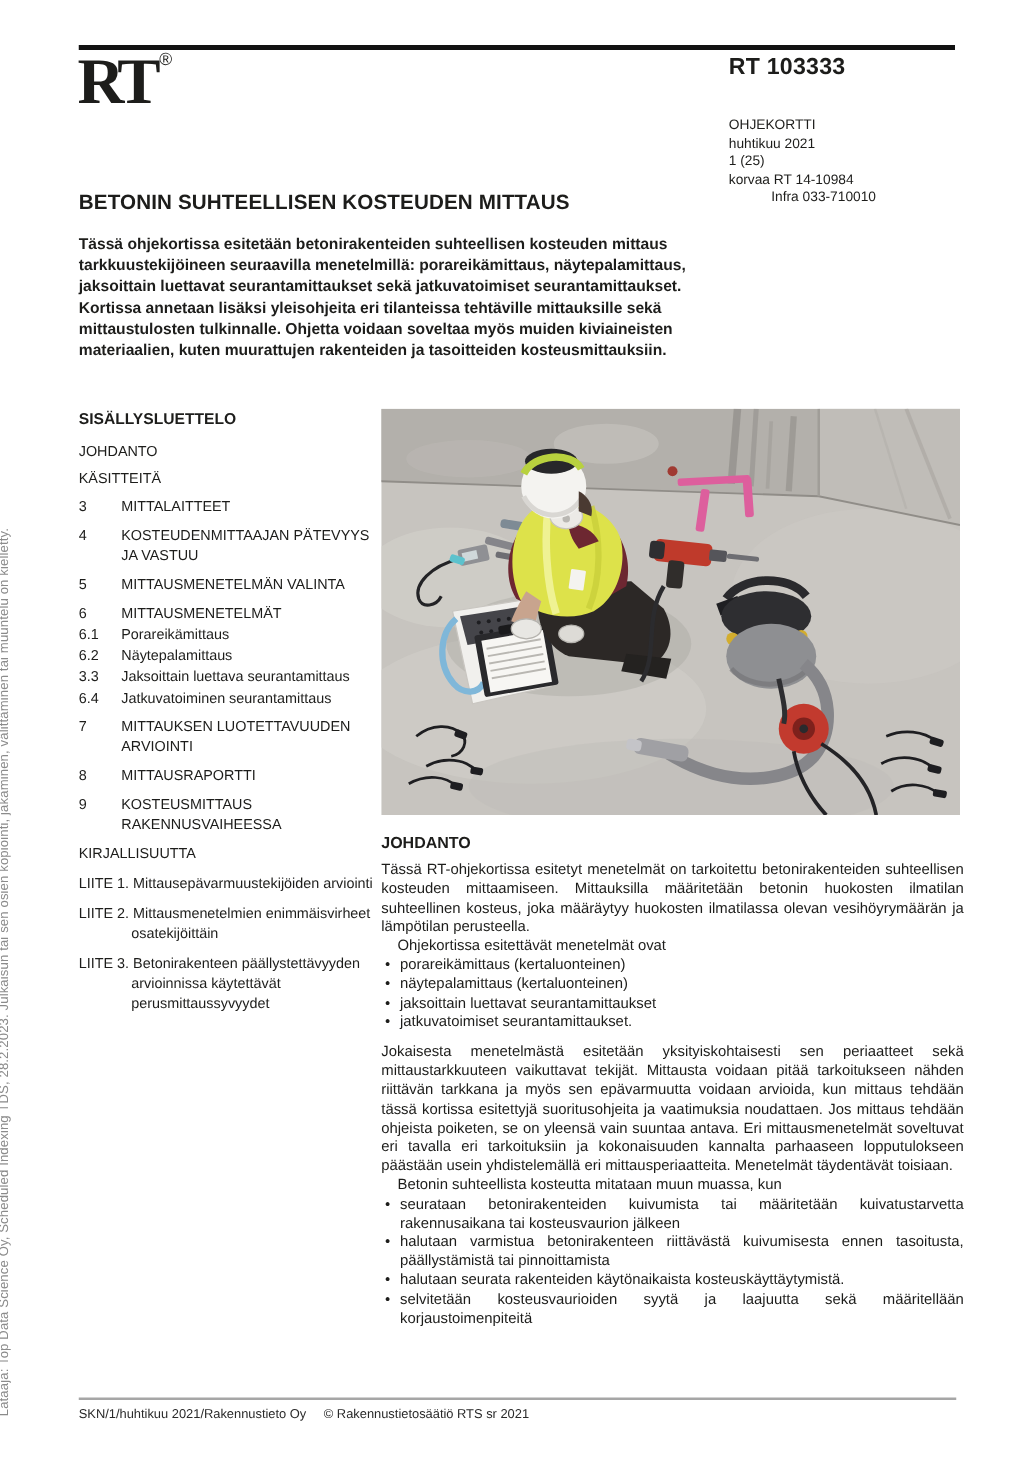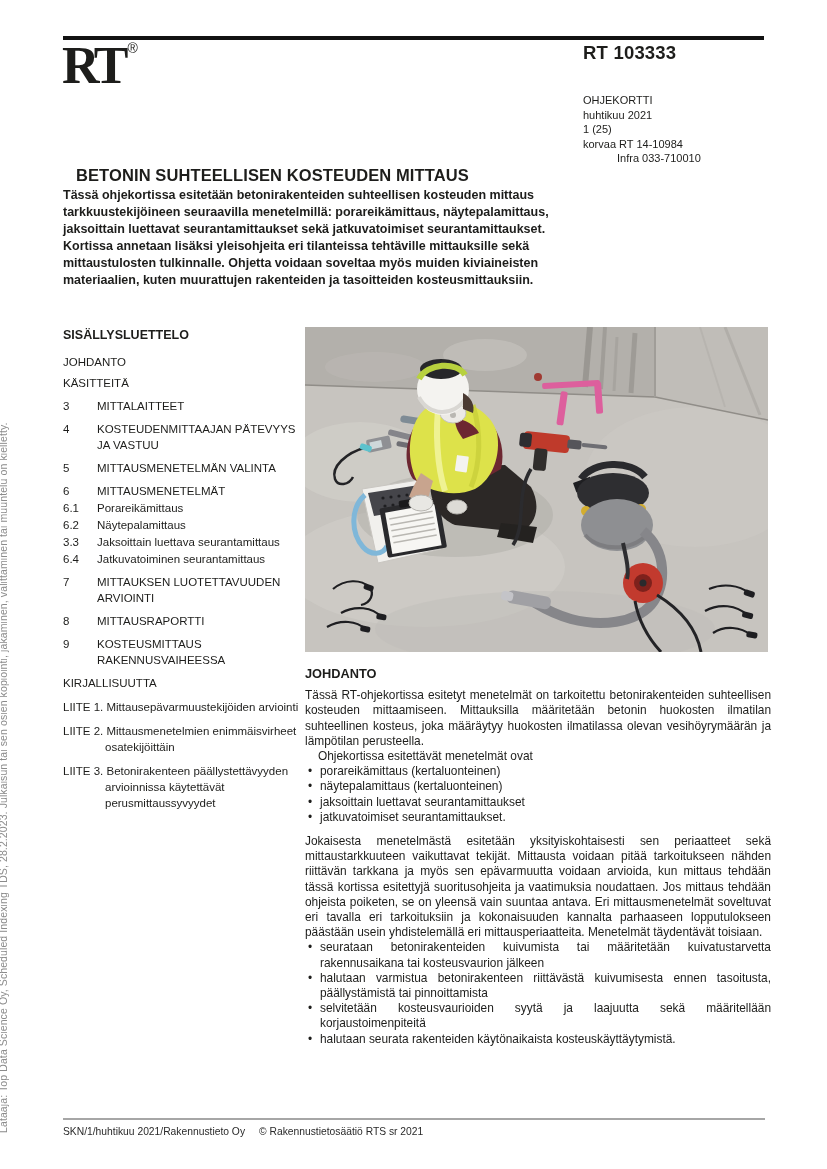--- a/index.html
+++ b/index.html
@@ -7,21 +7,21 @@
     position:relative;width:827px;height:1169px;background:#fff;
     font-family:"Liberation Sans",sans-serif;color:#1d1d1b;overflow:hidden;
   }
   .top-rule{position:absolute;left:63px;top:36px;width:701px;height:4px;background:#121212;}
   .logo{position:absolute;left:62px;top:40px;font-family:"Liberation Serif",serif;font-weight:bold;line-height:1;}
   .logo-rt{font-size:52px;letter-spacing:-4px;}
   .logo-reg{font-size:14px;font-family:"Liberation Sans",sans-serif;font-weight:normal;vertical-align:30px;margin-left:3px;}
   .doc-number{position:absolute;left:583px;top:42px;font-size:18.5px;font-weight:bold;letter-spacing:0.2px;}
   .meta{position:absolute;left:583px;top:93px;font-size:11px;line-height:14.6px;}
   .meta-indent{padding-left:34px;}
-  .title{position:absolute;left:63px;top:153px;margin:13px;font-size:16.5px;font-weight:bold;letter-spacing:0.1px;}
+  .title{position:absolute;left:63px;top:153px;margin:0;font-size:16.5px;font-weight:bold;letter-spacing:0.1px;}
   .intro{position:absolute;left:63px;top:187px;width:508px;margin:0;font-size:12.5px;line-height:17px;font-weight:bold;}
   .toc{position:absolute;left:63px;top:327px;width:240px;font-size:11.5px;line-height:16px;}
   .toc-heading{font-weight:bold;font-size:12.5px;margin-bottom:11px;}
   .toc-row{display:flex;margin-top:5px;}
   .toc-row.first{margin-top:0;}
   .toc-row.sub{margin-top:1px;align-items:center;}
   .toc-row.gap{margin-top:7px;}
   .toc-num{flex:0 0 34px;}
   .toc-label{flex:1;}
   .toc-row.liite{display:block;padding-left:42px;text-indent:-42px;margin-top:8px;}
@@ -277,24 +277,25 @@
 
   <div class="main">
     <div class="sec-heading">JOHDANTO</div>
     <p class="just">Tässä RT-ohjekortissa esitetyt menetelmät on tarkoitettu betonirakenteiden suhteellisen kosteuden mittaamiseen. Mittauksilla määritetään betonin huokosten ilmatilan suhteellinen kosteus, joka määräytyy huokosten ilmatilassa olevan vesihöyrymäärän ja lämpötilan perusteella.</p>
     <p class="just indent">Ohjekortissa esitettävät menetelmät ovat</p>
     <div class="bullet">porareikämittaus (kertaluonteinen)</div>
     <div class="bullet">näytepalamittaus (kertaluonteinen)</div>
     <div class="bullet">jaksoittain luettavat seurantamittaukset</div>
     <div class="bullet">jatkuvatoimiset seurantamittaukset.</div>
     <p class="just pgap">Jokaisesta menetelmästä esitetään yksityiskohtaisesti sen periaatteet sekä mittaustarkkuuteen vaikuttavat tekijät. Mittausta voidaan pitää tarkoitukseen nähden riittävän tarkkana ja myös sen epävarmuutta voidaan arvioida, kun mittaus tehdään tässä kortissa esitettyjä suoritusohjeita ja vaatimuksia noudattaen. Jos mittaus tehdään ohjeista poiketen, se on yleensä vain suuntaa antava. Eri mittausmenetelmät soveltuvat eri tavalla eri tarkoituksiin ja kokonaisuuden kannalta parhaaseen lopputulokseen päästään usein yhdistelemällä eri mittausperiaatteita. Menetelmät täydentävät toisiaan.</p>
+    <p class="just indent">Betonin suhteellista kosteutta mitataan muun muassa, kun</p>
     <div class="bullet">seurataan betonirakenteiden kuivumista tai määritetään kuivatustarvetta rakennusaikana tai kosteusvaurion jälkeen</div>
     <div class="bullet">halutaan varmistua betonirakenteen riittävästä kuivumisesta ennen tasoitusta, päällystämistä tai pinnoittamista</div>
+    <div class="bullet">halutaan seurata rakenteiden käytönaikaista kosteuskäyttäytymistä.</div>
     <div class="bullet">selvitetään kosteusvaurioiden syytä ja laajuutta sekä määritellään korjaustoimenpiteitä</div>
-    <div class="bullet">halutaan seurata rakenteiden käytönaikaista kosteuskäyttäytymistä.</div>
   </div>
 
   <div class="side-text">Lataaja: Top Data Science Oy, Scheduled Indexing TDS, 28.2.2023. Julkaisun tai sen osien kopiointi, jakaminen, välittäminen tai muuntelu on kielletty.</div>
 
   <div class="footer-rule"></div>
   <div class="footer">
     <span>SKN/1/huhtikuu 2021/Rakennustieto Oy</span><span class="footer-right">© Rakennustietosäätiö RTS sr 2021</span>
   </div>
 
 </div>

